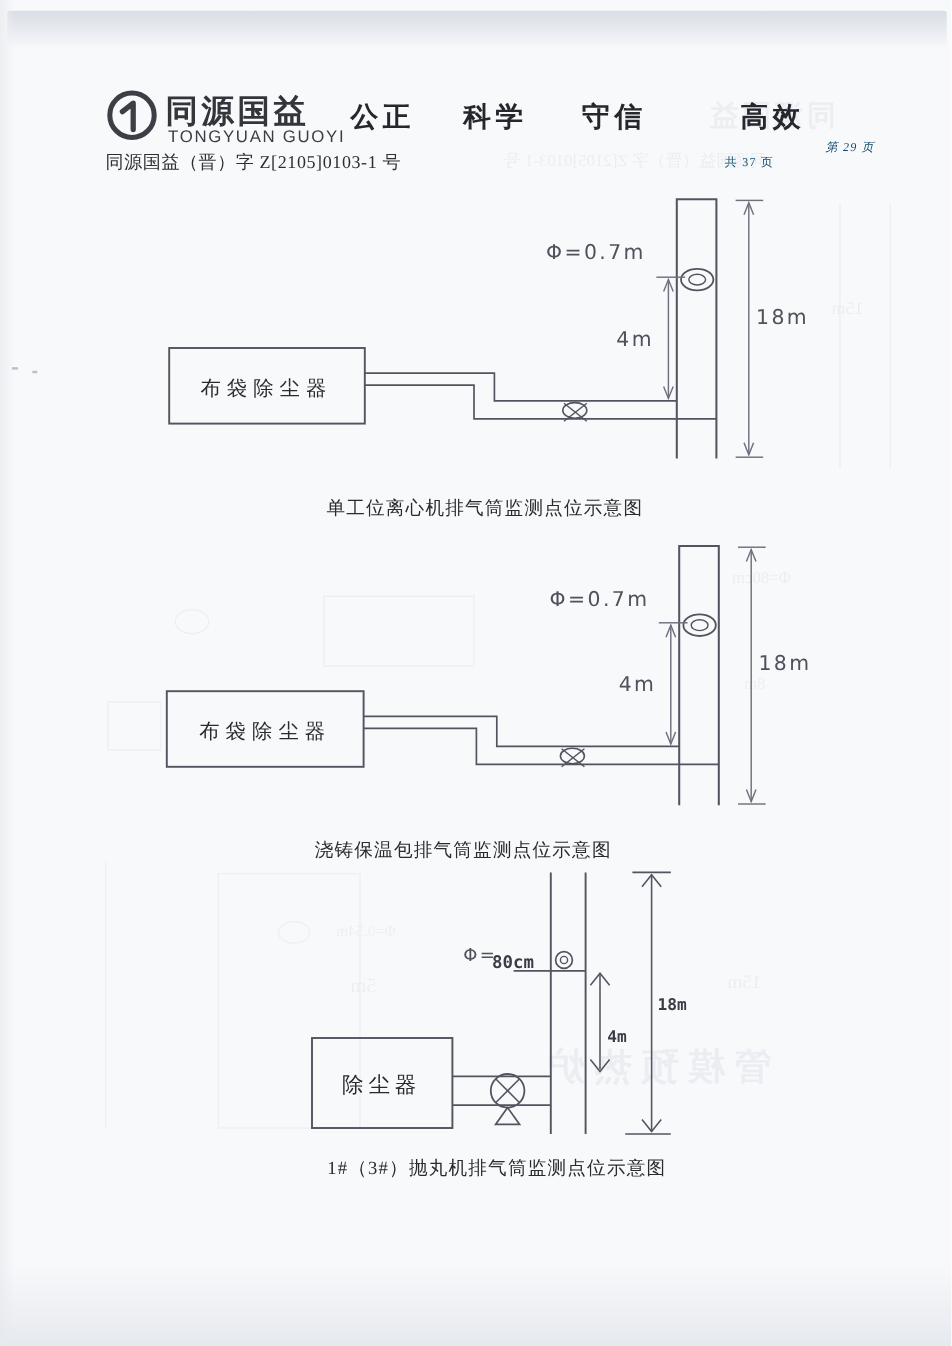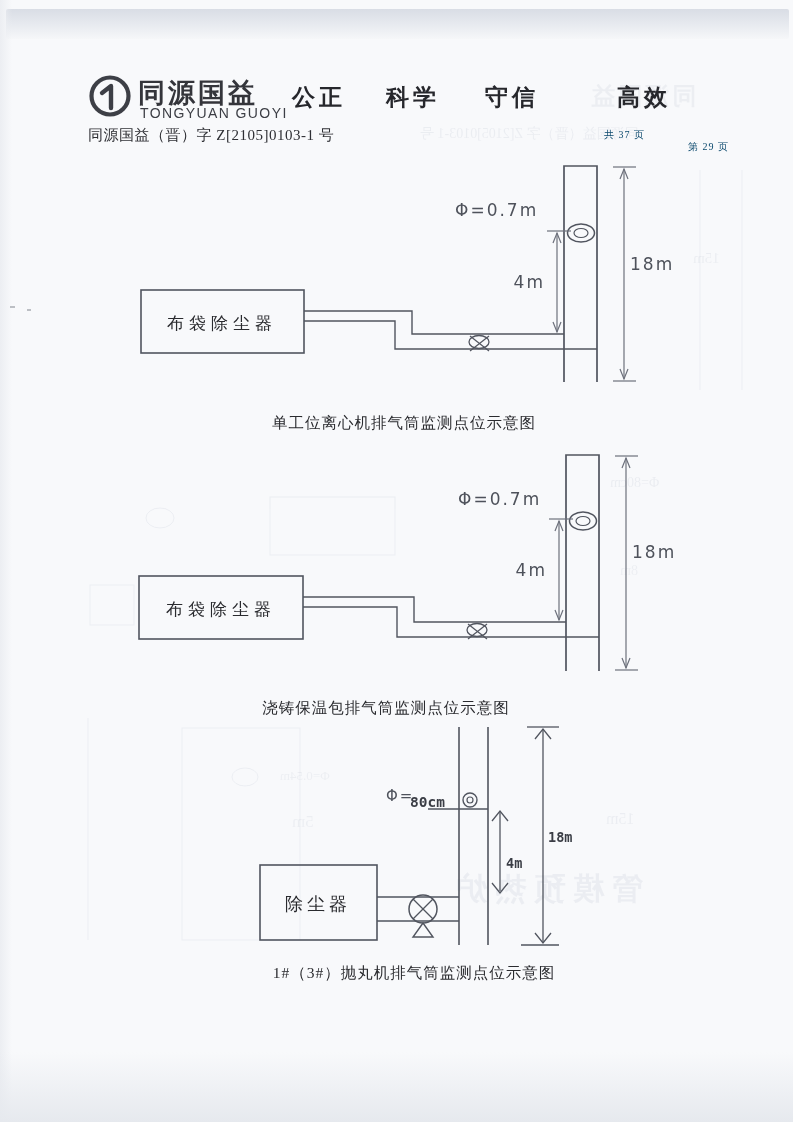--- a/index.html
+++ b/index.html
@@ -56,21 +56,21 @@
   <div class="abs brand-cn" style="left:138px;top:75px;">同源国益</div>
   <div class="abs brand-en" style="left:140px;top:105px;">TONGYUAN GUOYI</div>
 
   <div class="abs slogan" style="left:292px;top:82px;">公正</div>
   <div class="abs slogan" style="left:386px;top:82px;">科学</div>
   <div class="abs slogan" style="left:485px;top:82px;">守信</div>
   <div class="abs slogan" style="left:617px;top:82px;">高效</div>
 
   <div class="abs docline" style="left:88px;top:126px;">同源国益（晋）字 Z[2105]0103-1 号</div>
   <div class="abs pageinfo" style="left:604px;top:128px;">共 37 页</div>
-  <div class="abs pageinfo" style="left:688px;top:140px;">第 29 页</div>
+  <div class="abs pageinfo" style="left:688px;top:116px;font-style:italic;">第 29 页</div>
 
   <svg class="abs" style="left:0;top:0;" width="793" height="1122" viewBox="0 0 793 1122">
 
     <g stroke="#a3adc0" opacity="0.14" fill="none">
       <line x1="700" y1="170" x2="700" y2="390"></line>
       <line x1="742" y1="170" x2="742" y2="390"></line>
       <rect x="270" y="497" width="125" height="58"></rect>
       <rect x="90" y="585" width="44" height="40"></rect>
       <ellipse cx="160" cy="518" rx="14" ry="10"></ellipse>
       <rect x="182" y="728" width="118" height="212"></rect>

